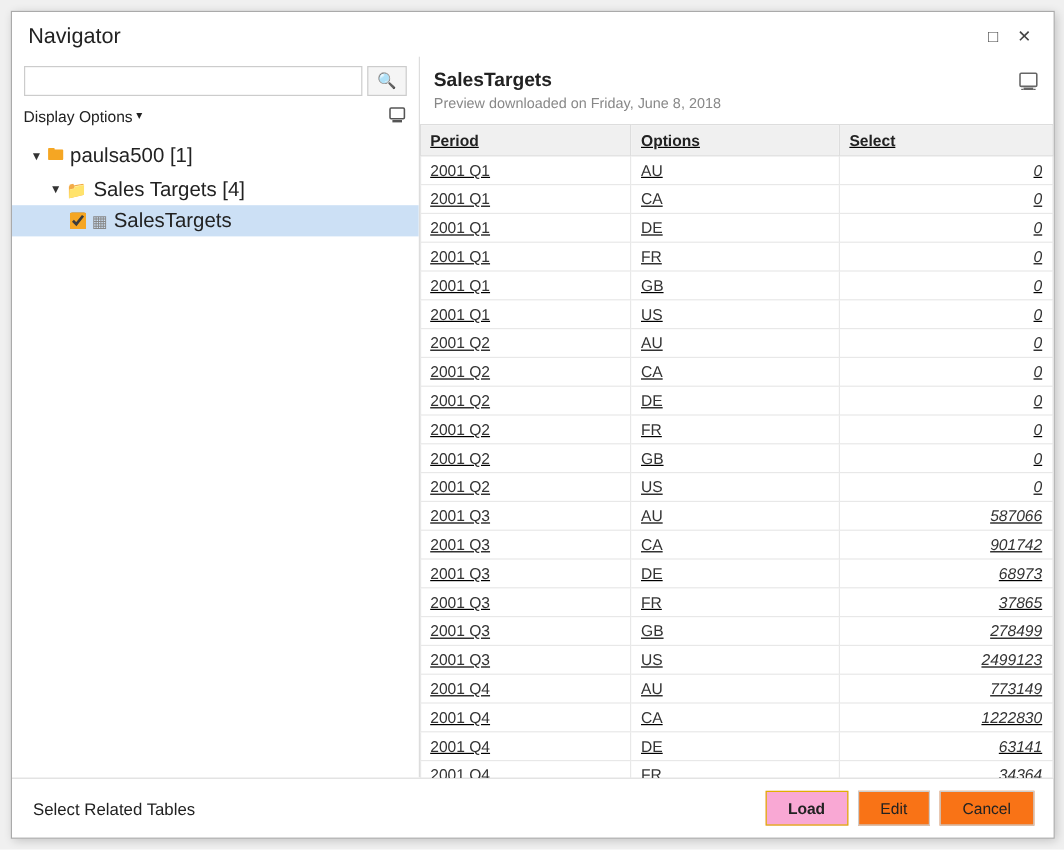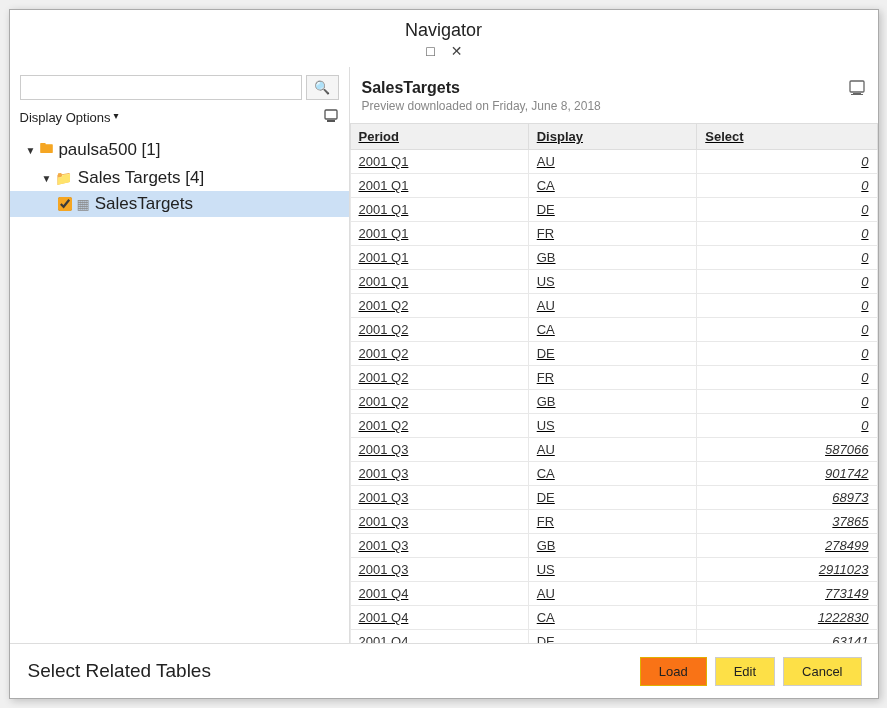--- a/index.html
+++ b/index.html
@@ -17,25 +17,23 @@
       background: #fff;
       border: 1px solid #aaa;
       width: 870px;
       height: 690px;
       display: flex;
       flex-direction: column;
       box-shadow: 2px 2px 8px rgba(0,0,0,0.2);
     }
     .title-bar {
       display: flex;
-      align-items: center;
       justify-content: space-between;
       padding: 10px 14px 6px 14px;
       border-bottom: none;
-      flex-direction: column;
     }
     .title-bar-title {
       font-size: 18px;
       font-weight: 400;
       color: #222;
     }
     .title-bar-controls {
       display: flex;
       gap: 6px;
     }
@@ -218,34 +216,34 @@
     .footer-left {}
     .footer-right {
       display: flex;
       gap: 8px;
     }
     .btn {
       padding: 6px 18px;
       font-size: 13px;
       border: 1px solid #ccc;
       cursor: pointer;
-      background: #fde047;
+      background: #f97316;
       color: #222;
     }
     .btn-primary {
-      background: #f97316;
+      background: #f9a8d4;
       border-color: #e0b000;
       color: #222;
-      font-weight: 400;
+      font-weight: 700;
     }
     .btn-link {
       background: none;
       border: none;
       color: #222;
-      font-size: 19px;
+      font-size: 14px;
       cursor: pointer;
       padding: 6px 2px;
     }
   </style>
 </head>
 <body>
 
 <div class="dialog">
 
   <div class="title-bar">
@@ -314,21 +312,21 @@
             <rect x="3" y="15" width="2" height="1" fill="#666"></rect>
             <rect x="13" y="15" width="2" height="1" fill="#666"></rect>
           </svg>
         </button>
       </div>
       <div class="table-container">
         <table class="data-table">
           <thead>
             <tr>
               <th>Period</th>
-              <th>Display</th>
+              <th>Options</th>
               <th>Select</th>
             </tr>
           </thead>
           <tbody id="table-body">
           <tr>
                 <td>2001 Q1</td>
                 <td>AU</td>
                 <td class="num">0</td>
               </tr>
               <tr>
@@ -407,21 +405,21 @@
                 <td class="num">37865</td>
               </tr>
               <tr>
                 <td>2001 Q3</td>
                 <td>GB</td>
                 <td class="num">278499</td>
               </tr>
               <tr>
                 <td>2001 Q3</td>
                 <td>US</td>
-                <td class="num">2911023</td>
+                <td class="num">2499123</td>
               </tr>
               <tr>
                 <td>2001 Q4</td>
                 <td>AU</td>
                 <td class="num">773149</td>
               </tr>
               <tr>
                 <td>2001 Q4</td>
                 <td>CA</td>
                 <td class="num">1222830</td>

